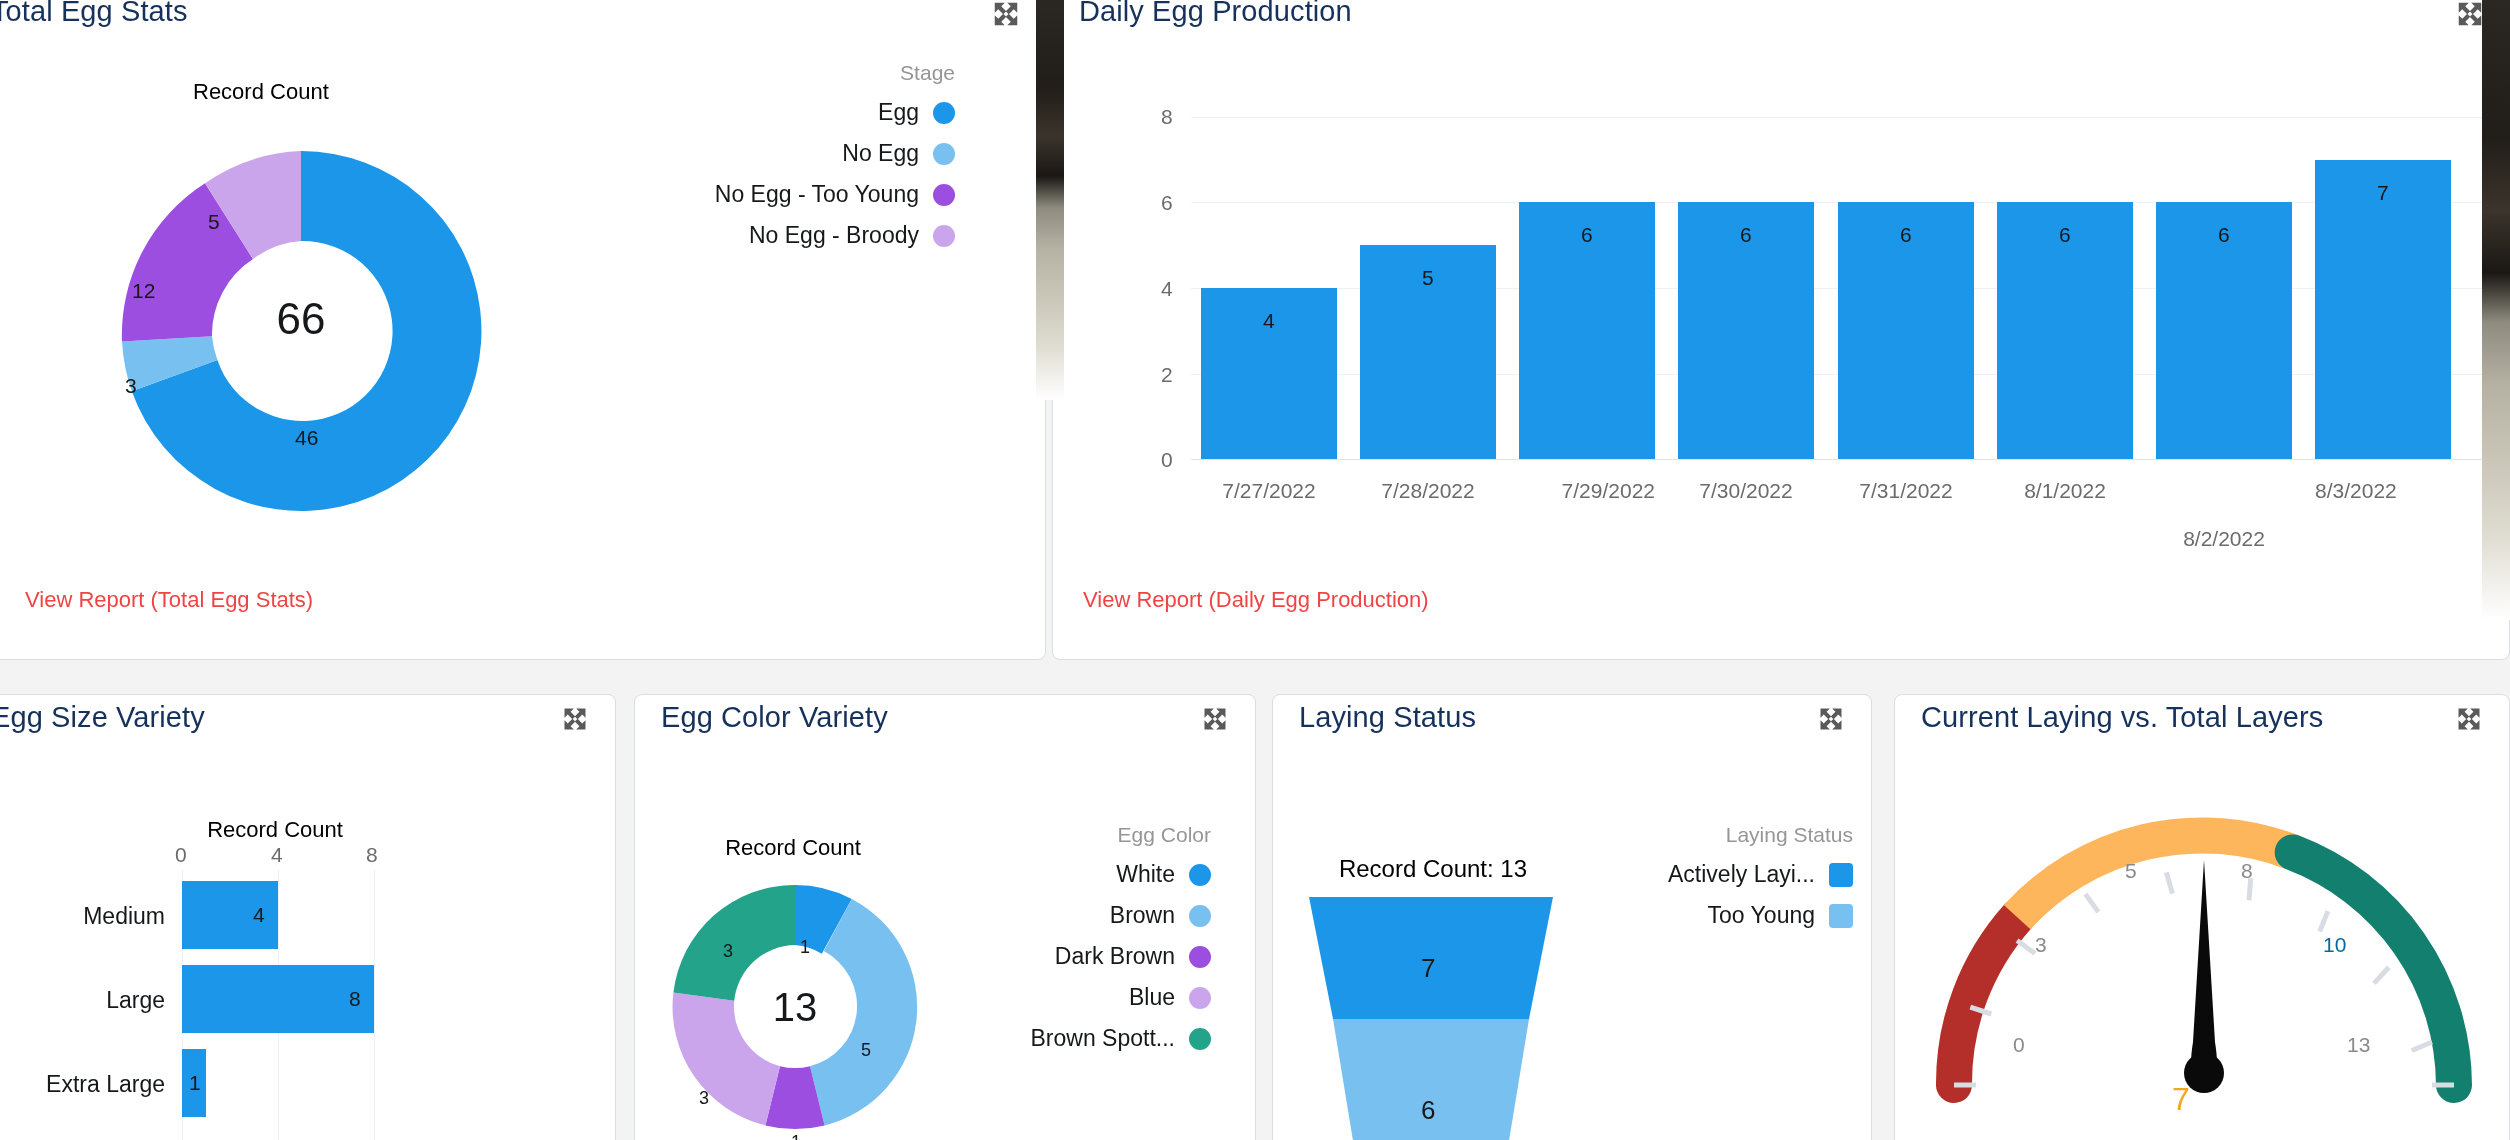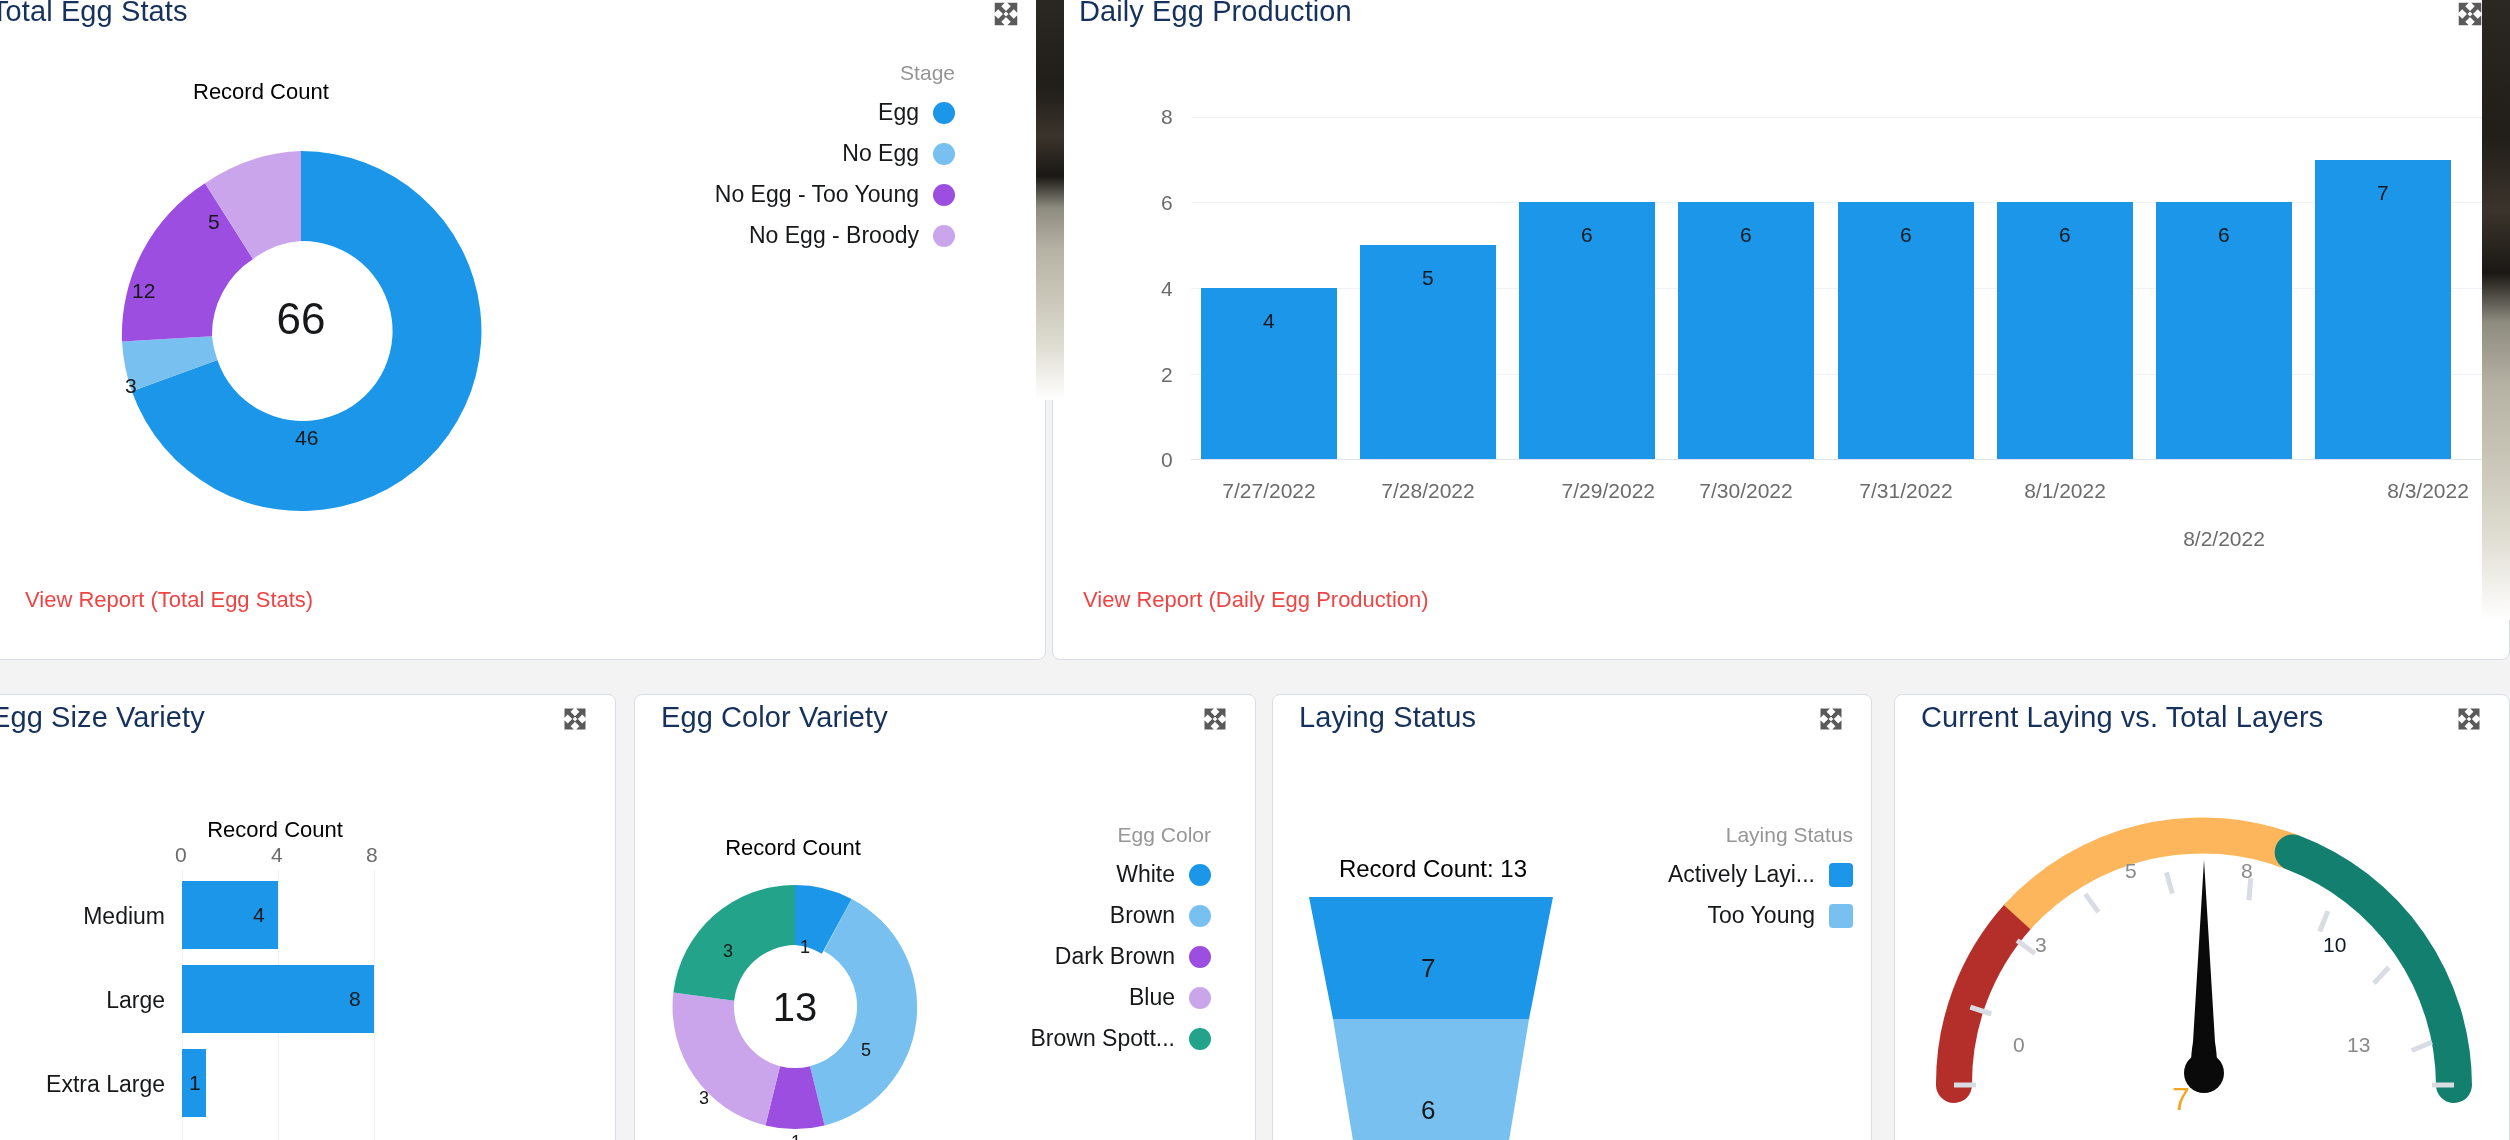--- a/index.html
+++ b/index.html
@@ -194,21 +194,21 @@
     <div class="bar-label" style="left:1165px; top:234px;">6</div>
     <div class="bar-label" style="left:1324px; top:192px;">7</div>
 
     <div class="tick" style="left:148px;  top:490px; width:136px; text-align:center;">7/27/2022</div>
     <div class="tick" style="left:307px;  top:490px; width:136px; text-align:center;">7/28/2022</div>
     <div class="tick" style="left:466px;  top:490px; width:136px; text-align:right;">7/29/2022</div>
     <div class="tick" style="left:625px;  top:490px; width:136px; text-align:center;">7/30/2022</div>
     <div class="tick" style="left:785px;  top:490px; width:136px; text-align:center;">7/31/2022</div>
     <div class="tick" style="left:944px;  top:490px; width:136px; text-align:center;">8/1/2022</div>
     <div class="tick" style="left:1103px; top:490px; width:136px; text-align:center;margin-top:48px;">8/2/2022</div>
-    <div class="tick" style="left:1307px; top:490px; width:136px; text-align:center;">8/3/2022</div>
+    <div class="tick" style="left:1262px; top:490px; width:136px; text-align:left;">8/3/2022</div>
 
 
     <div class="view-report" style="left:30px; top:598px;">View Report (Daily Egg Production)</div>
   </div>
 
   <div class="card" id="card-egg-size-variety">
     <div class="card-title">Egg Size Variety</div>
     <div class="expand-icon">
       <svg width="28" height="28" viewBox="0 0 24 24" fill="#5a5a5a">
         <path d="M3 3h8L8.2 5.8l4 4-2.4 2.4-4-4L3 11z"></path>
@@ -369,21 +369,21 @@
       </g>
 
       <path d="M285 65 L296 247 Q303 290 285 292 Q267 290 274 247 Z" fill="#0a0a0a"></path>
       <circle cx="285" cy="278" r="20" fill="#0a0a0a"></circle>
     </svg>
 
     <div class="tick" style="left:118px; top:338px; color:#8a8a8a;">0</div>
     <div class="tick" style="left:140px; top:238px; color:#8a8a8a;">3</div>
     <div class="tick" style="left:230px; top:164px; color:#8a8a8a;">5</div>
     <div class="tick" style="left:346px; top:164px; color:#8a8a8a;">8</div>
-    <div class="tick" style="left:428px; top:238px; color:#0f172a;">10</div>
+    <div class="tick" style="left:428px; top:238px; color:#0369a1;">10</div>
     <div class="tick" style="left:452px; top:338px; color:#8a8a8a;">13</div>
 
     <div style="position:absolute; left:226px; top:386px; width:120px; text-align:center; font-size:32px; color:#f5a623;">7</div>
   </div>
 
   <div class="dark-strip" id="strip-left"></div>
   <div class="dark-strip" id="strip-right"></div>
 
 </div>
 

